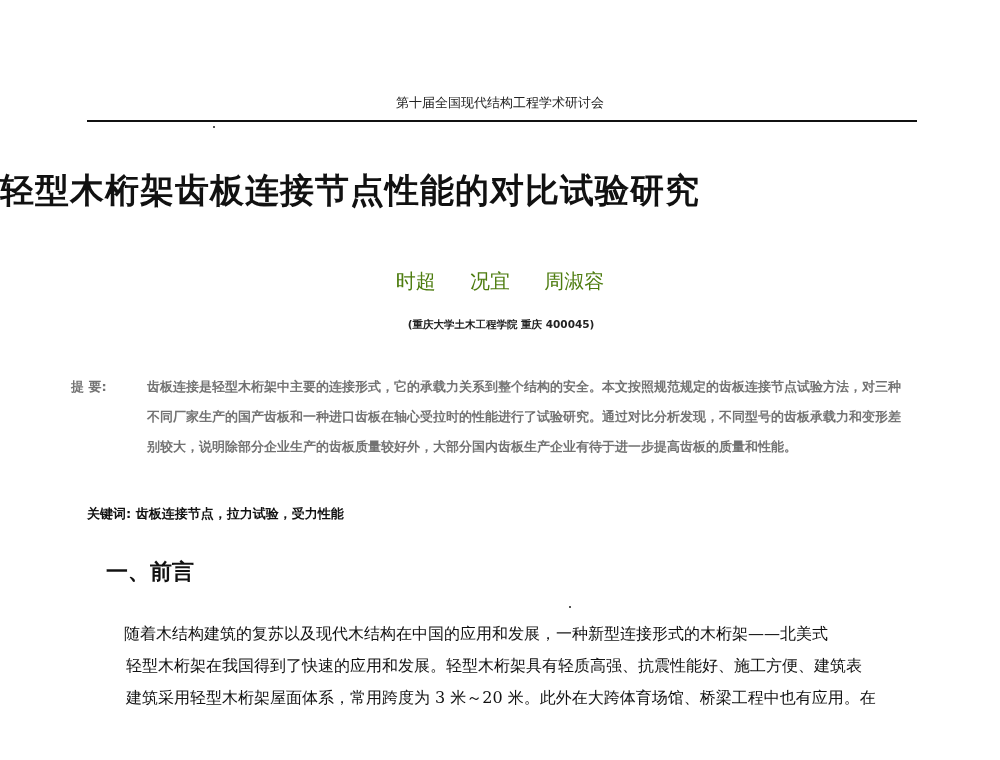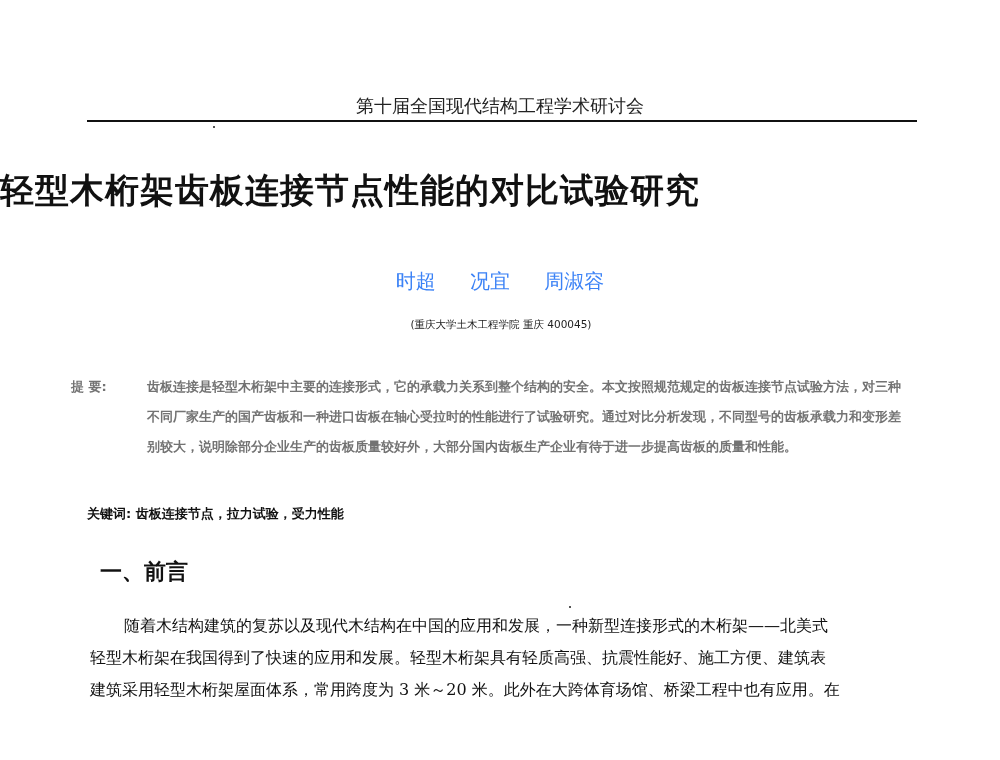--- a/index.html
+++ b/index.html
@@ -2,65 +2,65 @@
 <html><head>
 <meta charset="utf-8">
 <style>
   html, body { margin: 0; padding: 0; background: #ffffff; }
   body {
     width: 1000px; height: 760px; overflow: hidden; position: relative;
     font-family: "DejaVu Sans", sans-serif; color: #111;
   }
   .conf-header {
     position: absolute; left: 0; right: 0; top: 94px; text-align: center;
-    font-family: Liberation Sans, sans-serif; font-size: 18px; color: #222;
+    font-family: Liberation Sans, sans-serif; font-size: 13px; color: #222;
   }
   .header-rule {
     position: absolute; left: 87px; width: 830px; top: 120px;
     height: 0; border-top: 2px solid #111;
   }
   .title {
     position: absolute; left: 0; right: 0; top: 168px; text-align: left;
     font-size: 34px; letter-spacing: 1px; font-weight: bold; color: #111;
   }
   .authors {
     position: absolute; left: 0; right: 0; top: 268px; text-align: center;
-    font-family: "DejaVu Serif", serif; font-size: 20px; color: #3b82f6;
+    font-family: "DejaVu Serif", serif; font-size: 20px; color: #4d7c0f;
   }
   .authors span { display: inline-block; margin: 0 14px; }
   .affiliation {
     position: absolute; left: 2px; right: 0; top: 318px; text-align: center;
-    font-size: 10.5px; font-weight: normal; color: #222;
+    font-size: 10.5px; font-weight: bold; color: #222;
   }
   .abstract {
     position: absolute; left: 71px; width: 830px; top: 372px;
     font-size: 13px; font-weight: bold; line-height: 30px; color: #737373;
   }
   .abstract .label {
     position: absolute; left: 0; top: 0; width: 60px;
   }
   .abstract .body {
     margin-left: 76px; text-align: justify;
   }
   .keywords {
     position: absolute; left: 87px; top: 505px;
     font-size: 13px; font-weight: bold; color: #111;
   }
   .section-title {
-    position: absolute; left: 100px; top: 557px;
+    position: absolute; left: 106px; top: 557px;
     font-size: 22px; font-weight: bold; color: #111;
   }
   .para {
     position: absolute; left: 90px; width: 828px; top: 610px;
     font-family: "DejaVu Serif", serif; font-size: 16px; line-height: 32px;
     color: #111; text-indent: 2em; text-align: justify;
   }
   .para .line { display: block; white-space: nowrap; }
-  .para .line.first { text-indent: 34px; }
-  .para .line:not(.first) { text-indent: 0; }
+  .para .line.first { text-indent: 34px; margin-top: 8px; }
+  .para .line:not(.first) { text-indent: 0; margin-left: 36px; }
   .stray-dot { position:absolute; width:2px; height:2px; background:#555; }
 </style>
 </head>
 <body>
 
 <div class="conf-header">第十届全国现代结构工程学术研讨会</div>
 <div class="header-rule"></div>
 <div class="stray-dot" style="left:213px; top:126px;"></div>
 
 <h1 class="title" style="margin:0;">轻型木桁架齿板连接节点性能的对比试验研究</h1>

